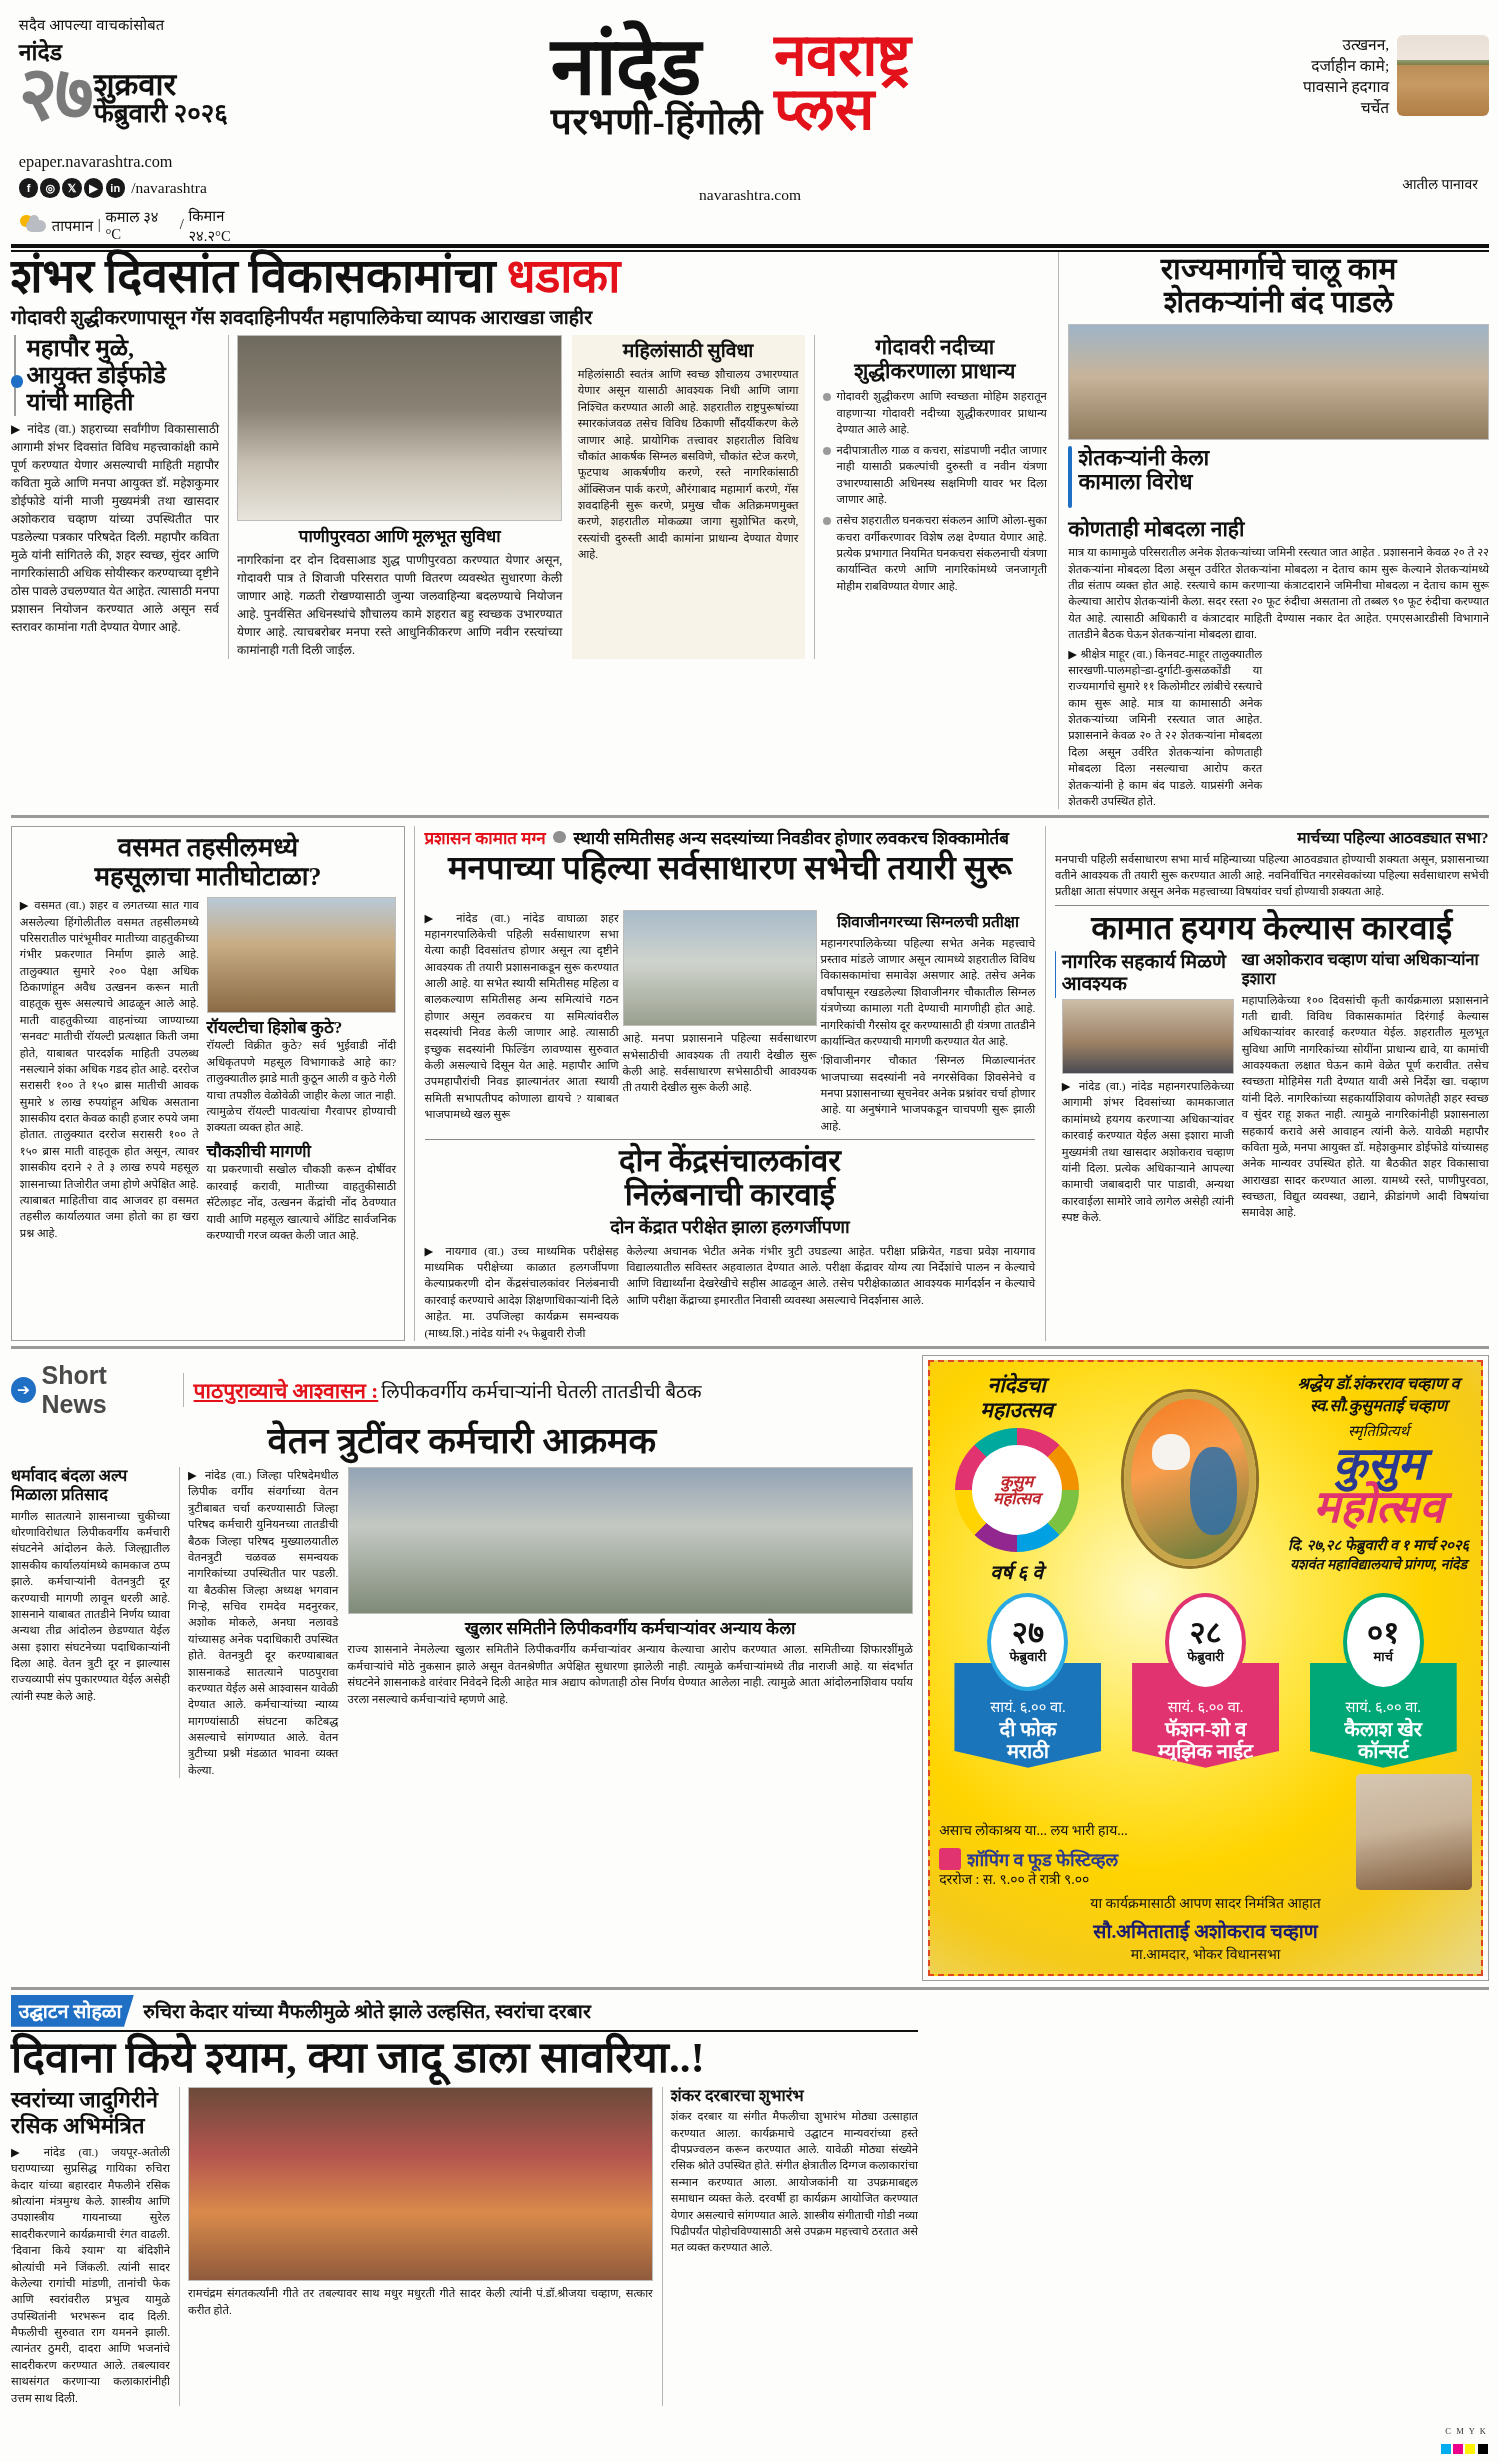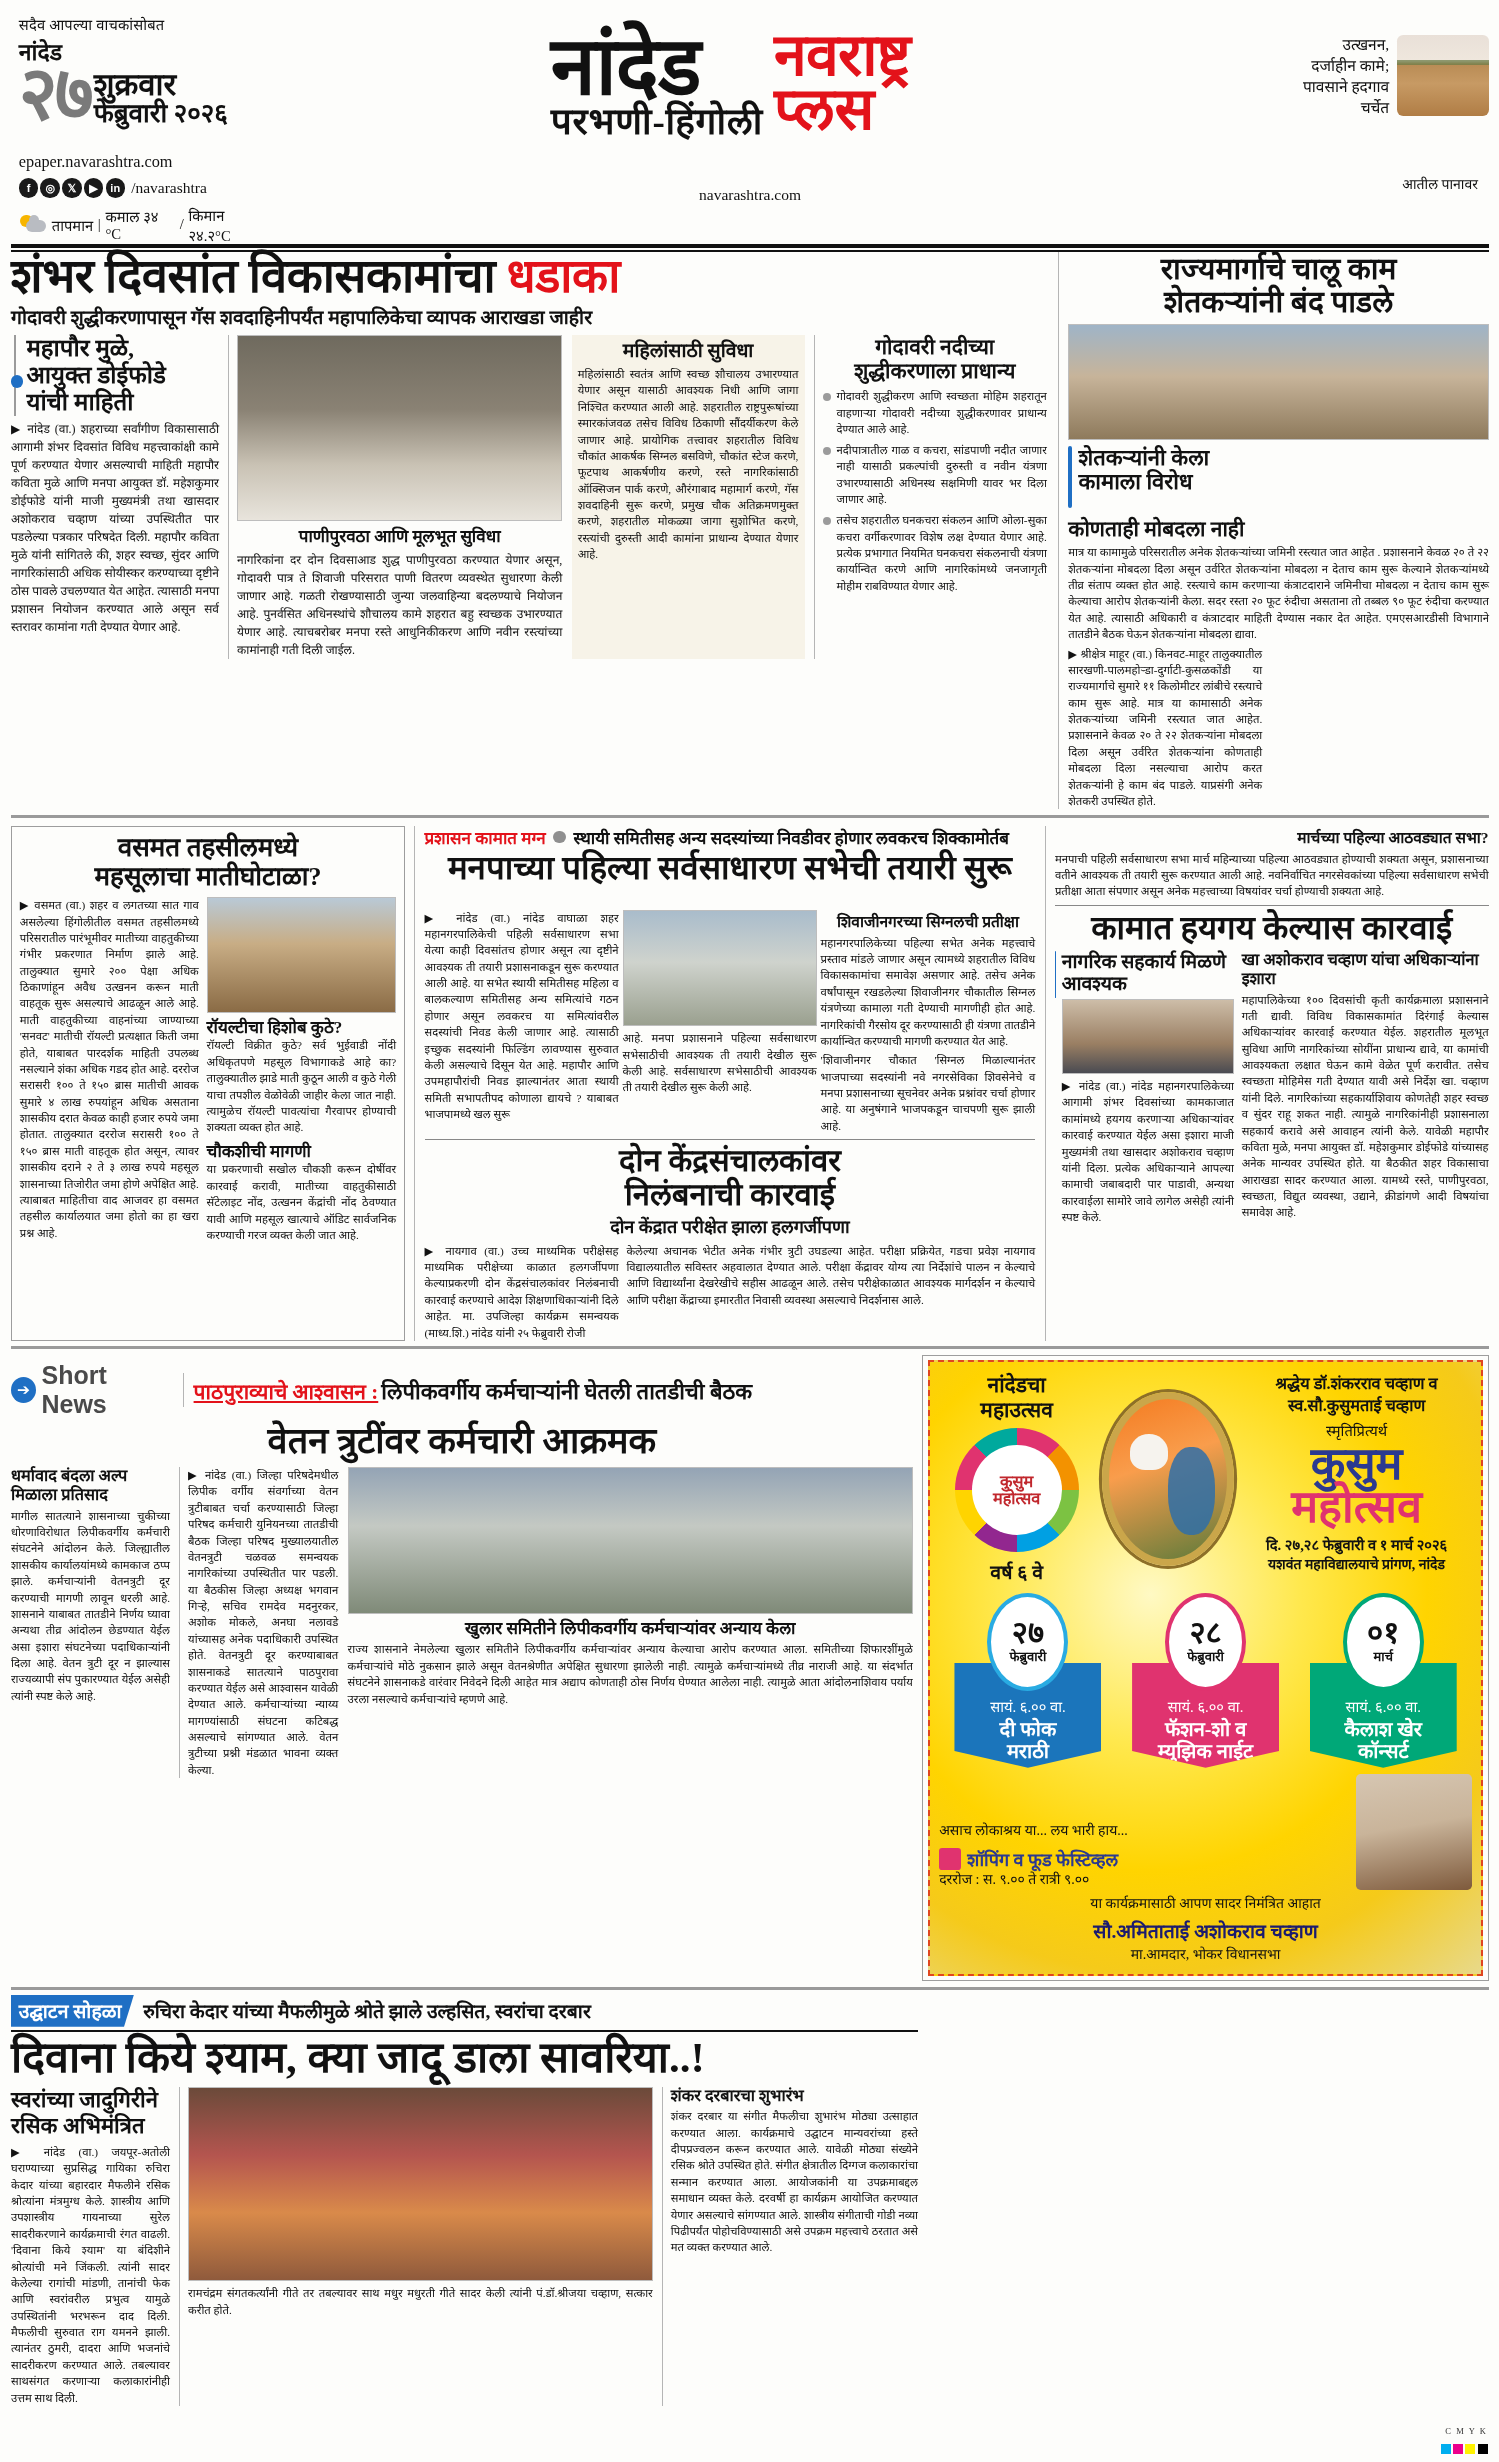--- a/index.html
+++ b/index.html
@@ -120,33 +120,33 @@
   .head3 { font-size:33px; font-weight:bold; text-align:center; line-height:1.1; margin-top:1.6px;}
   .head4 { font-size:31px; font-weight:bold; text-align:center; line-height:1.1;}
   .minihead { font-size:15.5px; font-weight:bold; text-align:center; }
 
   
   .shortband { display:flex; align-items:center; gap:9.3px; margin-top:6.2px; }
   .sn-logo { display:flex; align-items:center; gap:5.4px; width:163px; }
   .sn-arrow { width:26px;height:26px;border-radius:50%;background:#1f6fc4;color:#fff;display:flex;align-items:center;justify-content:center;font-size:15.5px;font-family:"Liberation Sans",sans-serif;}
   .sn-text { font-size:25px; font-weight:bold; color:#4a4a4a; font-family:"Liberation Sans",sans-serif;}
   .sn-kicker { color:#e3121a; font-size:21px; font-weight:bold;text-decoration:underline; }
-  .sn-head { font-size:22px; font-weight:bold; }
+  .sn-head { font-size:19px; font-weight:normal; }
   .head5 { font-size:36px; font-weight:bold; text-align:center; line-height:1.08; }
 
   
   .ad {
     width:570px; border:1.6px solid #9d9d9d; padding:4.7px;
   }
   .ad-inner {
     background:
       radial-gradient(circle at 40% 38%, #fff9c4 0%, #ffe84d 30%, #ffd400 55%, #f5ca1a 75%, #e8d98a 100%);
     border:2.3px dashed #e0461f; padding:11px 9.3px; position:relative; overflow:hidden;
   }
-  .ad-top { display:flex; gap:0; }
+  .ad-top { display:flex; gap:22px;font-style:italic; }
   .ad-left { width:155px; text-align:center; }
   .ad-mhu { font-size:21px; font-weight:bold; line-height:1.15; }
   .ad-circle {
     width:124px;height:124px;border-radius:50%;margin:6.2px auto 3.1px;
     background:conic-gradient(#e0336f 0 12%, #f39200 12% 25%, #7cc242 25% 38%, #00a0e3 38% 50%, #92278f 50% 62%, #ffd400 62% 75%, #e0336f 75% 88%, #00a99d 88% 100%);
     display:flex;align-items:center;justify-content:center;position:relative;
   }
   .ad-circle:before{content:"";position:absolute;inset:17px;border-radius:50%;background:#fff;}
   .ad-circle span{position:relative;font-size:16.3px;font-weight:bold;color:#c1272d;line-height:1.05;text-align:center;}
   .ad-varsha { font-size:19.4px; font-weight:bold; margin-top:6.2px;}

